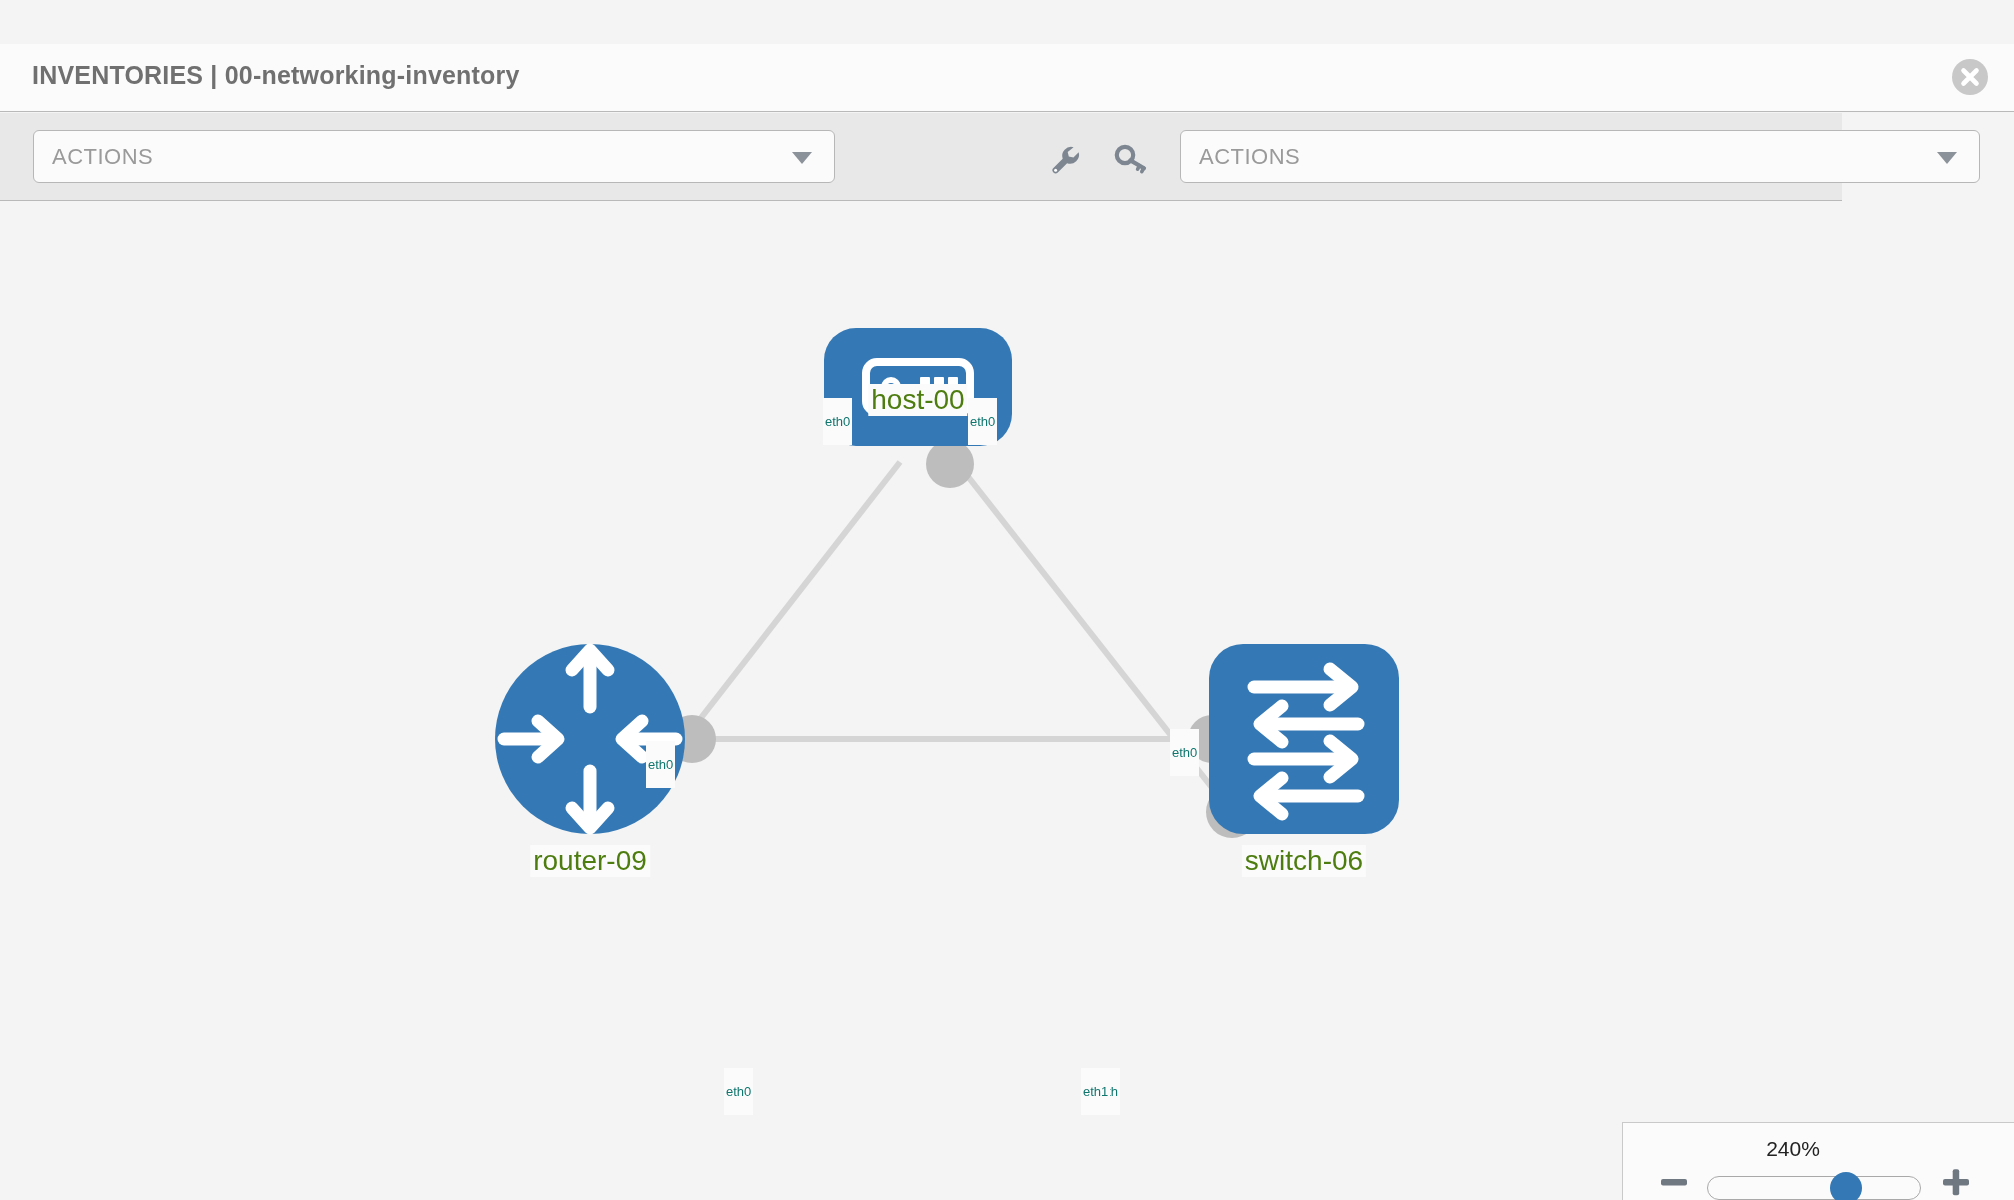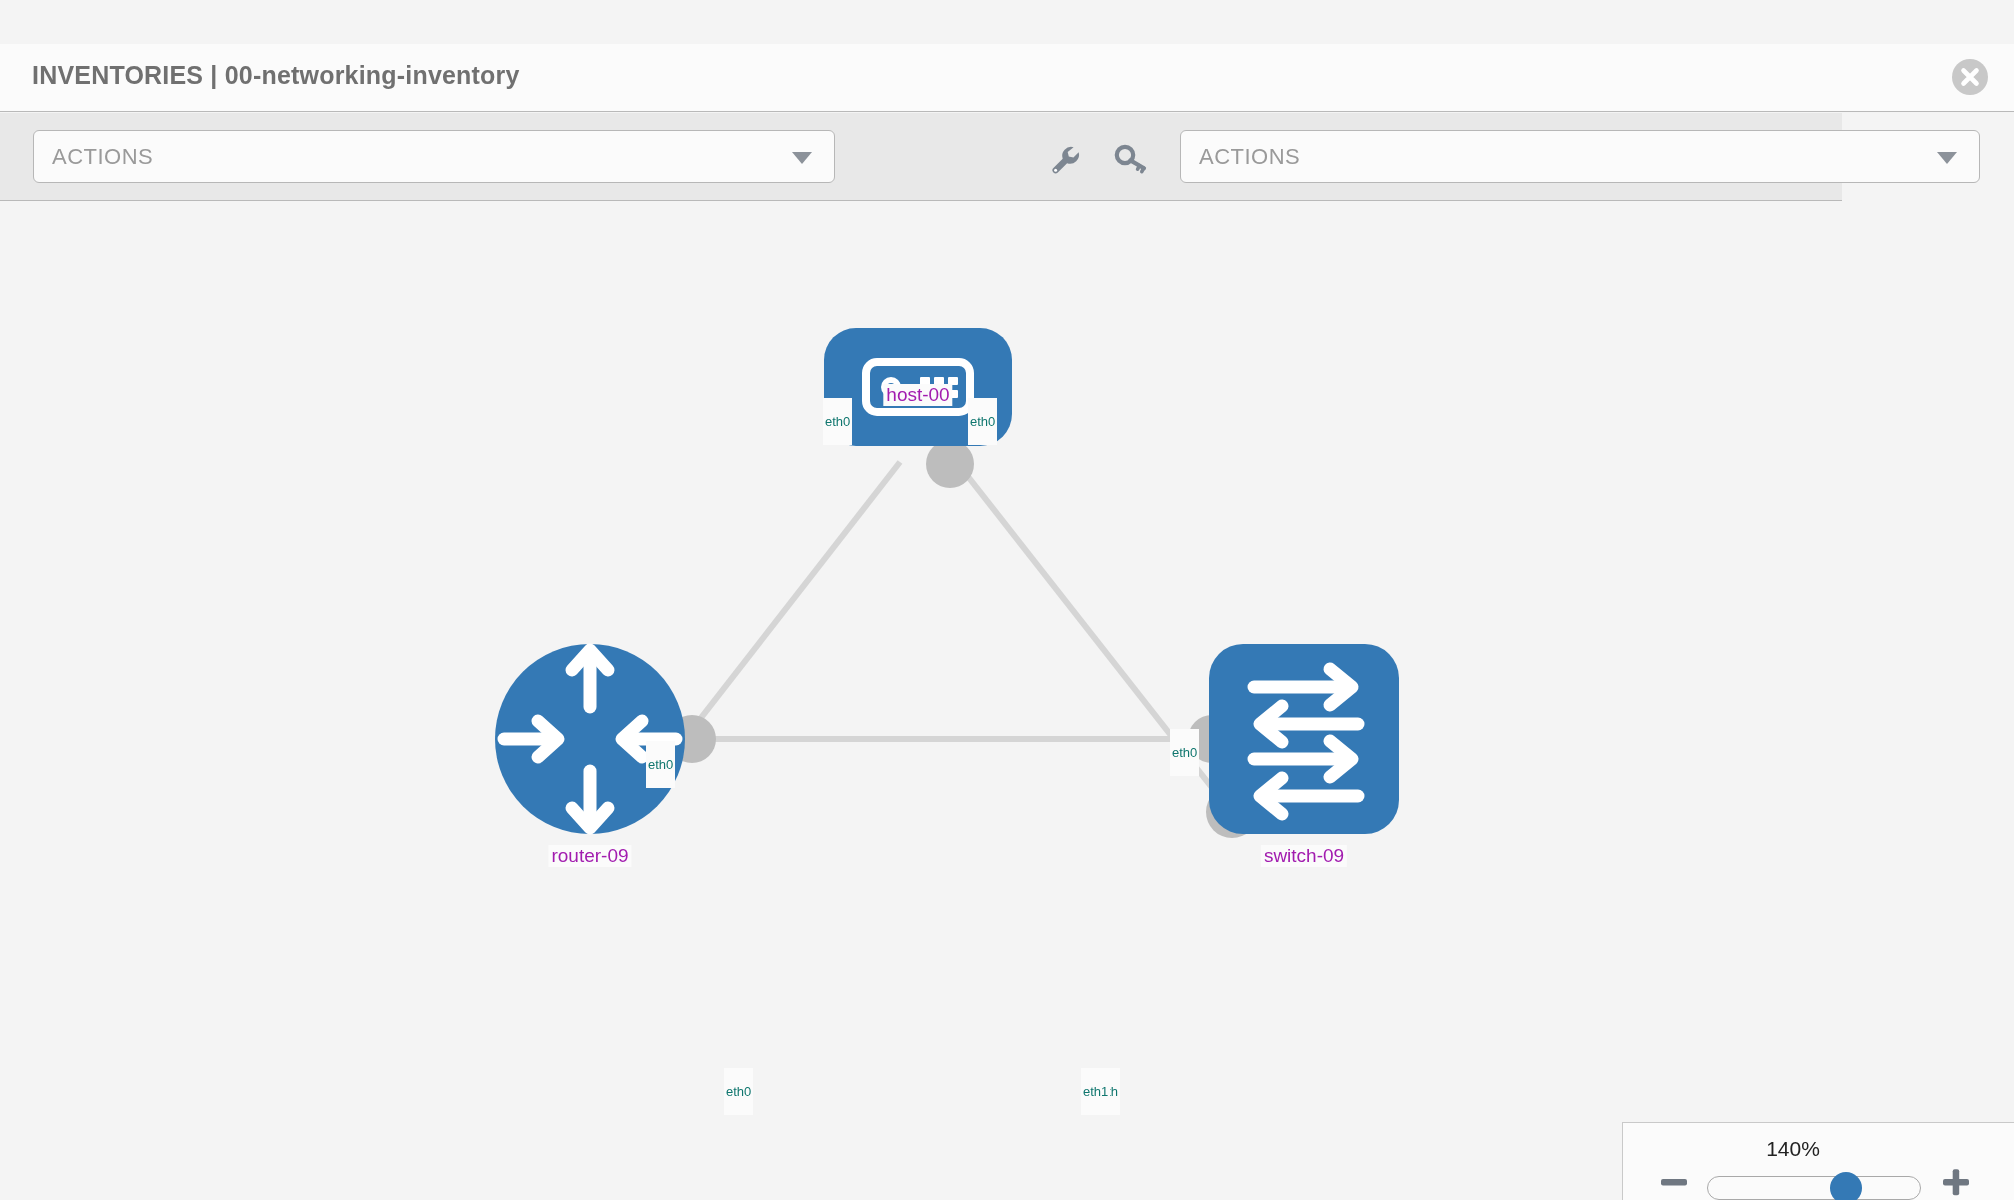--- a/index.html
+++ b/index.html
@@ -129,22 +129,22 @@
     overflow: hidden;
   }
   .topology-svg {
     position: absolute;
     left: 0; top: 0;
   }
 
   
   .node-label {
     position: absolute;
-    font-size: 19px;
-    color: #a21caf;
+    font-size: 28px;
+    color: #4d7c0f;
     background: #fbfbfb;
     padding: 0 3px;
     white-space: nowrap;
     transform: translateX(-50%);
   }
   .iface-label {
     position: absolute;
     font-size: 13px;
     color: #0f766e;
     background: #fbfbfb;
@@ -315,35 +315,35 @@
           <path d="M1330 539 L1352 557 L1330 575"></path>
 
           <path d="M1358 594 L1264 594"></path>
           <path d="M1282 576 L1260 594 L1282 612"></path>
         </g>
       </g>
     </svg>
 
     <div class="node-label" style="left:918px; top:182px;">host-00</div>
     <div class="node-label" style="left:590px; top:643px;">router-09</div>
-    <div class="node-label" style="left:1304px; top:643px;">switch-09</div>
+    <div class="node-label" style="left:1304px; top:643px;">switch-06</div>
 
     <div class="iface-label" style="left:823px; top:196px;">eth0</div>
     <div class="iface-label" style="left:968px; top:196px;">eth0</div>
 
     <div class="iface-label" style="left:646px; top:539px;">eth0</div>
     <div class="iface-label" style="left:1170px; top:527px;">eth0</div>
 
     <div class="iface-label" style="left:724px; top:866px;">eth0</div>
     <div class="iface-label" style="left:1098px; top:866px;">eth</div>
     <div class="iface-label" style="left:1081px; top:866px;">eth1</div>
   </div>
 
   <div class="zoom-panel">
-    <div class="zoom-level">140%</div>
+    <div class="zoom-level">240%</div>
 
     <div class="zoom-minus">
       <svg width="34" height="34" viewBox="0 0 34 34" aria-hidden="true">
         <rect x="4" y="14" width="26" height="6.5" rx="2" fill="#6f7781"></rect>
       </svg>
     </div>
 
     <div class="zoom-track">
       <div class="zoom-thumb" id="zoom-thumb" style="left: 65%;"></div>
     </div>

